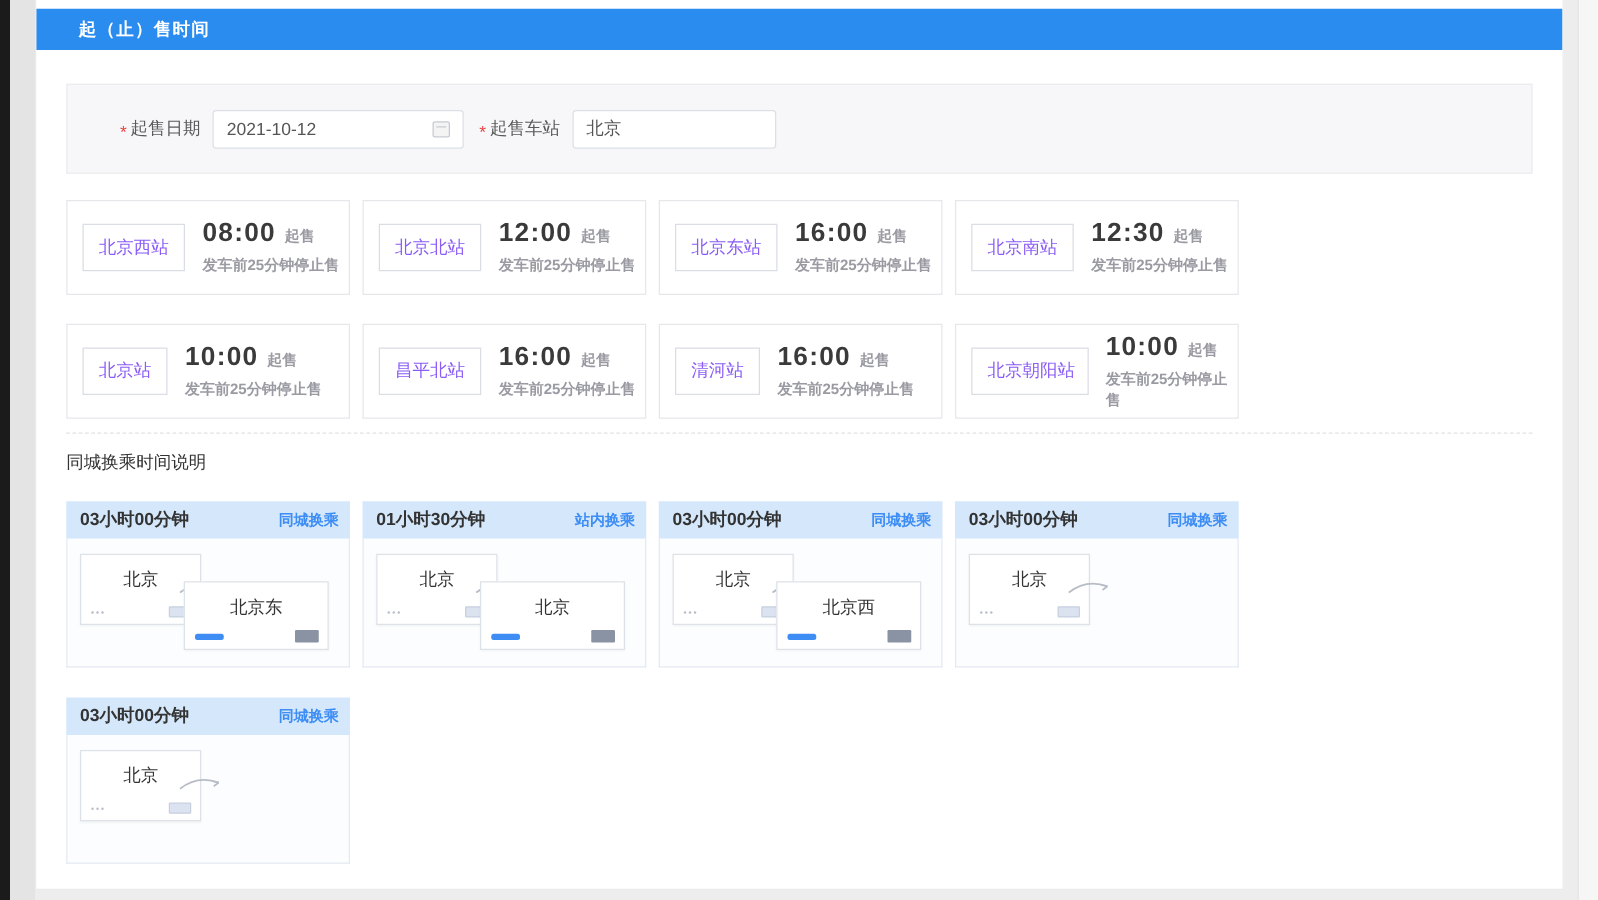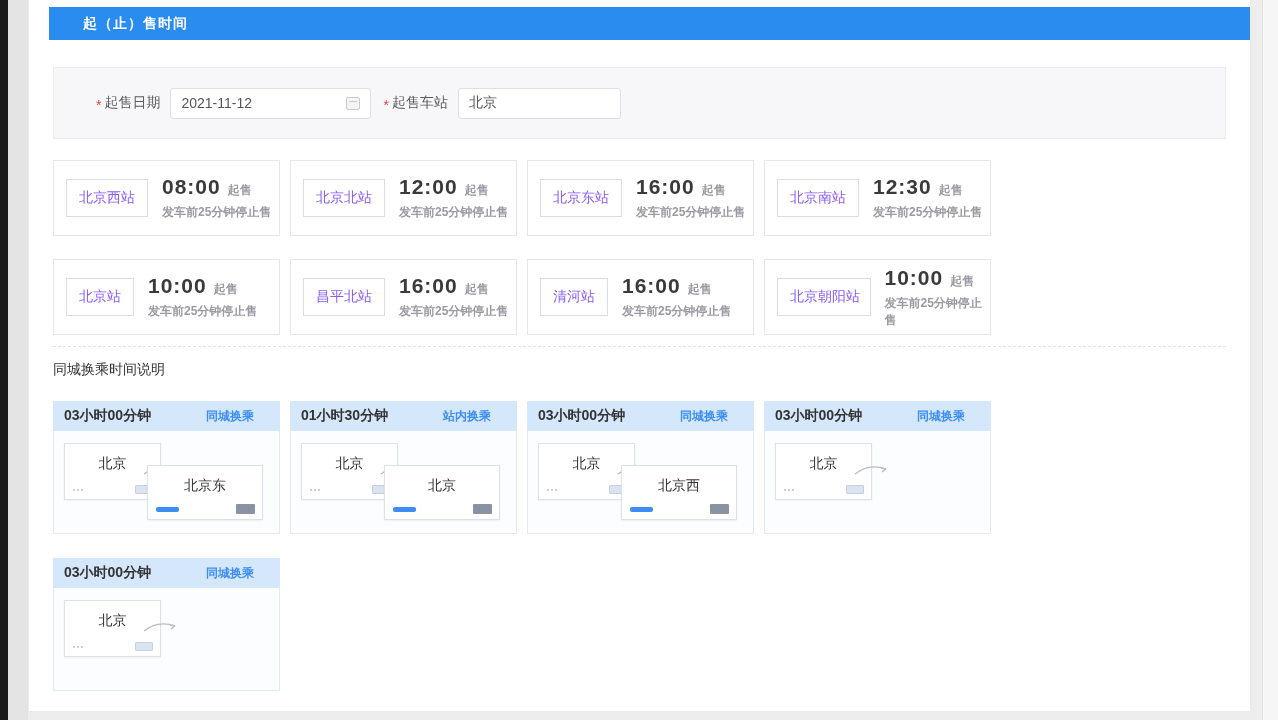--- a/index.html
+++ b/index.html
@@ -5,21 +5,21 @@
   * { margin:0; padding:0; box-sizing:border-box; }
   html,body { width:1278px; height:720px; overflow:hidden; }
   body { background:#ededed; position:relative; font-family:"Liberation Sans","DejaVu Sans",sans-serif; }
 
   .left-strip   { position:absolute; left:0; top:0; width:8px; height:720px; background:#1b1b1b; }
   .left-margin  { position:absolute; left:8px; top:0; width:20px; height:720px; background:#e4e4e4; }
   .scroll-strip { position:absolute; right:0; top:0; width:16px; height:720px; background:#f6f6f6; border-left:1px solid #e2e2e2; }
 
   .page { position:absolute; left:28px; top:0; width:1223px; height:712px; background:#ffffff; border:1px solid #ebebeb; border-top:none; overflow:hidden; }
 
-  .header-bar { margin-top:7px; height:33px; background:#2b8cf0; color:#ffffff; font-size:14px; font-weight:bold; line-height:33px; padding-left:34px; letter-spacing:1px;margin-left:20px; }
+  .header-bar { margin-top:7px; height:33px; background:#2b8cf0; color:#ffffff; font-size:14px; font-weight:bold; line-height:33px; padding-left:34px; letter-spacing:1px; }
 
   .form-panel { margin:27px 24px 0 24px; height:72px; background:#f7f7f9; border:1px solid #ececf0; display:flex; align-items:center; padding-left:42px; }
   .field { display:flex; align-items:center; margin-right:12px; }
   .req   { color:#e64545; font-size:14px; margin-right:3px; position:relative; top:2px; }
   .field label { font-size:14px; color:#5a5a5a; margin-right:10px; white-space:nowrap; }
   .input-box { background:#ffffff; border:1px solid #dcdfe6; border-radius:3px; height:31px; display:flex; align-items:center; padding:0 10px; font-size:14px; color:#555; }
   .date-input { width:201px; justify-content:space-between; }
   .station-input { width:163px; }
   .cal-icon { width:14px; height:13px; border:1px solid #c6cacf; border-radius:2px; position:relative; background:#f4f4f5; }
   .cal-icon::before { content:""; position:absolute; left:2px; right:2px; top:3px; height:1px; background:#c6cacf; }
@@ -31,21 +31,21 @@
   .sale-line  { display:flex; align-items:baseline; }
   .sale-time  { font-size:21px; color:#3a3a3a; letter-spacing:1px; }
   .sale-suffix{ font-size:12px; color:#9a9aa2; margin-left:7px; }
   .sale-note  { font-size:12px; color:#9a9aa2; margin-top:5px; }
 
   .dashed-sep { margin:11px 24px 0 24px; border-top:1px dashed #e2e2e2; }
   .section-title { margin:14px 0 0 24px; font-size:14px; color:#333; }
 
   .transfer-grid { margin:22px 24px 0 24px; display:grid; grid-template-columns:repeat(4,227px); column-gap:10px; row-gap:24px; justify-content:start; }
   .transfer-card { width:227px; }
-  .transfer-header { height:30px; background:#d5e8fb; display:flex; justify-content:space-between; align-items:center; padding:0 26px 0 11px; }
+  .transfer-header { height:30px; background:#d5e8fb; display:flex; justify-content:space-between; align-items:center; padding:0 9px 0 11px; }
   .transfer-duration { font-size:14px; font-weight:bold; color:#333; }
   .transfer-type { font-size:12px; font-weight:bold; color:#3d8df5; }
   .transfer-body { position:relative; height:103px; border:1px solid #e4eaf2; border-top:none; background:#fcfdfe; }
   .mini-station { position:absolute; background:#ffffff; border:1px solid #dde1e8; box-shadow:0 1px 2px rgba(0,0,0,0.05); }
   .mini-a { left:10px; top:12px; width:97px; height:57px; z-index:1; }
   .mini-b { left:93px; top:34px; width:116px; height:55px; z-index:3; }
   .mini-name { text-align:center; font-size:14px; color:#333; margin-top:11px; white-space:nowrap; }
   .mini-foot { position:absolute; left:8px; right:7px; bottom:5px; display:flex; justify-content:space-between; align-items:center; }
   .mini-dots { display:flex; gap:2px; }
   .mini-dots i { width:2px; height:2px; background:#b9bec7; border-radius:50%; }
@@ -65,21 +65,21 @@
 
   <div class="header-bar">
     <span>起（止）售时间</span>
   </div>
 
   <div class="form-panel">
     <div class="field">
       <span class="req">*</span>
       <label>起售日期</label>
       <div class="input-box date-input">
-        <span>2021-11-12</span>
+        <span>2021-10-12</span>
         <span class="cal-icon"></span>
       </div>
     </div>
     <div class="field">
       <span class="req">*</span>
       <label>起售车站</label>
       <div class="input-box station-input">
         <span>北京</span>
       </div>
     </div>

